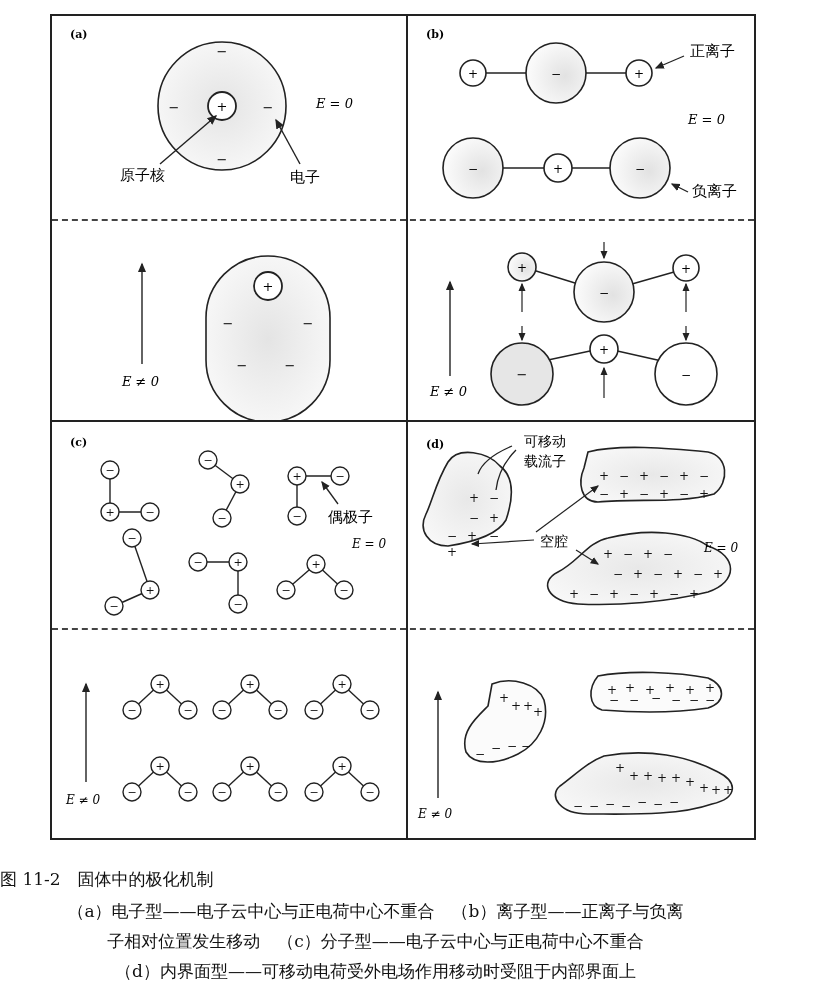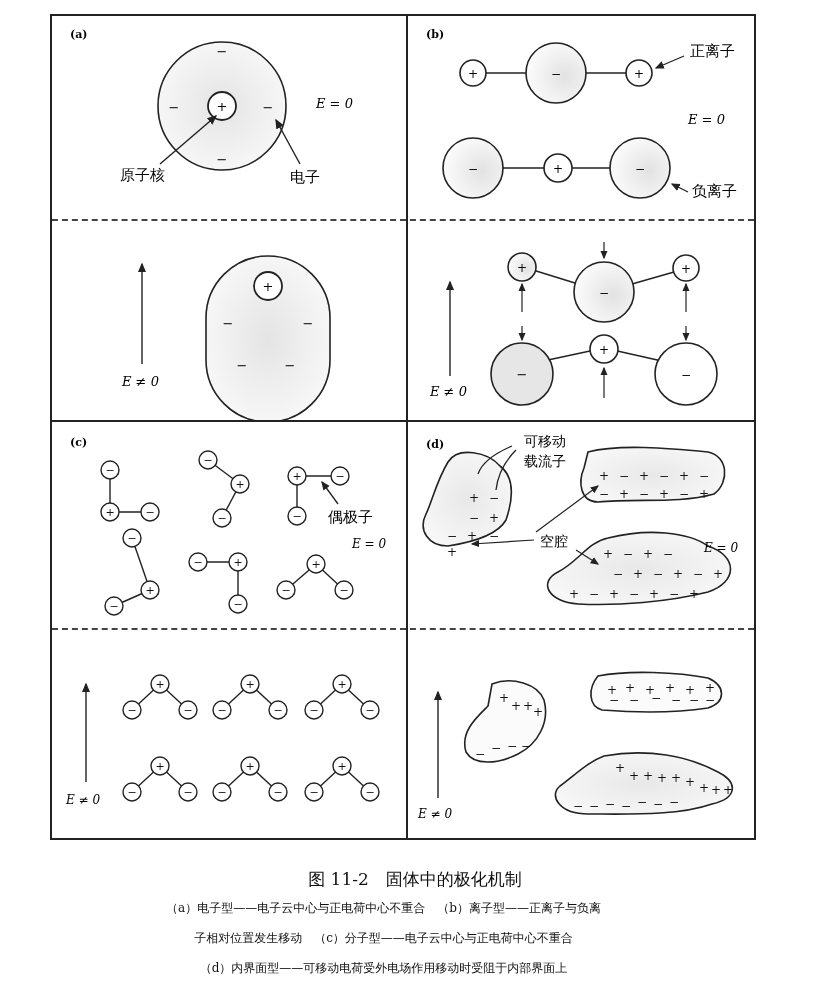--- a/index.html
+++ b/index.html
@@ -2,22 +2,22 @@
 <html><head>
 <meta charset="utf-8">
 <style>
   html,body{margin:0;padding:0;background:#fff;}
   body{width:830px;height:1000px;position:relative;overflow:hidden;font-family:"DejaVu Serif",serif;color:#111;}
   #figure{position:absolute;left:50px;top:14px;width:706px;height:826px;border:2px solid #222;box-sizing:border-box;}
   .vdiv{position:absolute;left:354px;top:0;width:2px;height:100%;background:#222;}
   .hdiv{position:absolute;left:0;top:404px;width:100%;height:2px;background:#222;}
   .dash{position:absolute;left:0;width:100%;height:0;border-top:2px dashed #444;}
   svg.panel{position:absolute;}
-  .cap-title{position:absolute;top:868px;left:0;width:830px;text-align:center;font-size:17px;}
-  .cap-line{position:absolute;left:8px;width:751px;text-align:center;font-size:12px;}
+  .cap-title{position:absolute;top:868px;left:0;width:830px;text-align:left;font-size:17px;}
+  .cap-line{position:absolute;left:0;width:751px;text-align:center;font-size:17px;}
   svg text{font-family:"DejaVu Serif",serif;}
 </style>
 </head>
 <body>
 
 <div id="figure">
   <div class="vdiv"></div>
   <div class="hdiv"></div>
   <div class="dash" style="top:203px"></div>
   <div class="dash" style="top:612px"></div>

